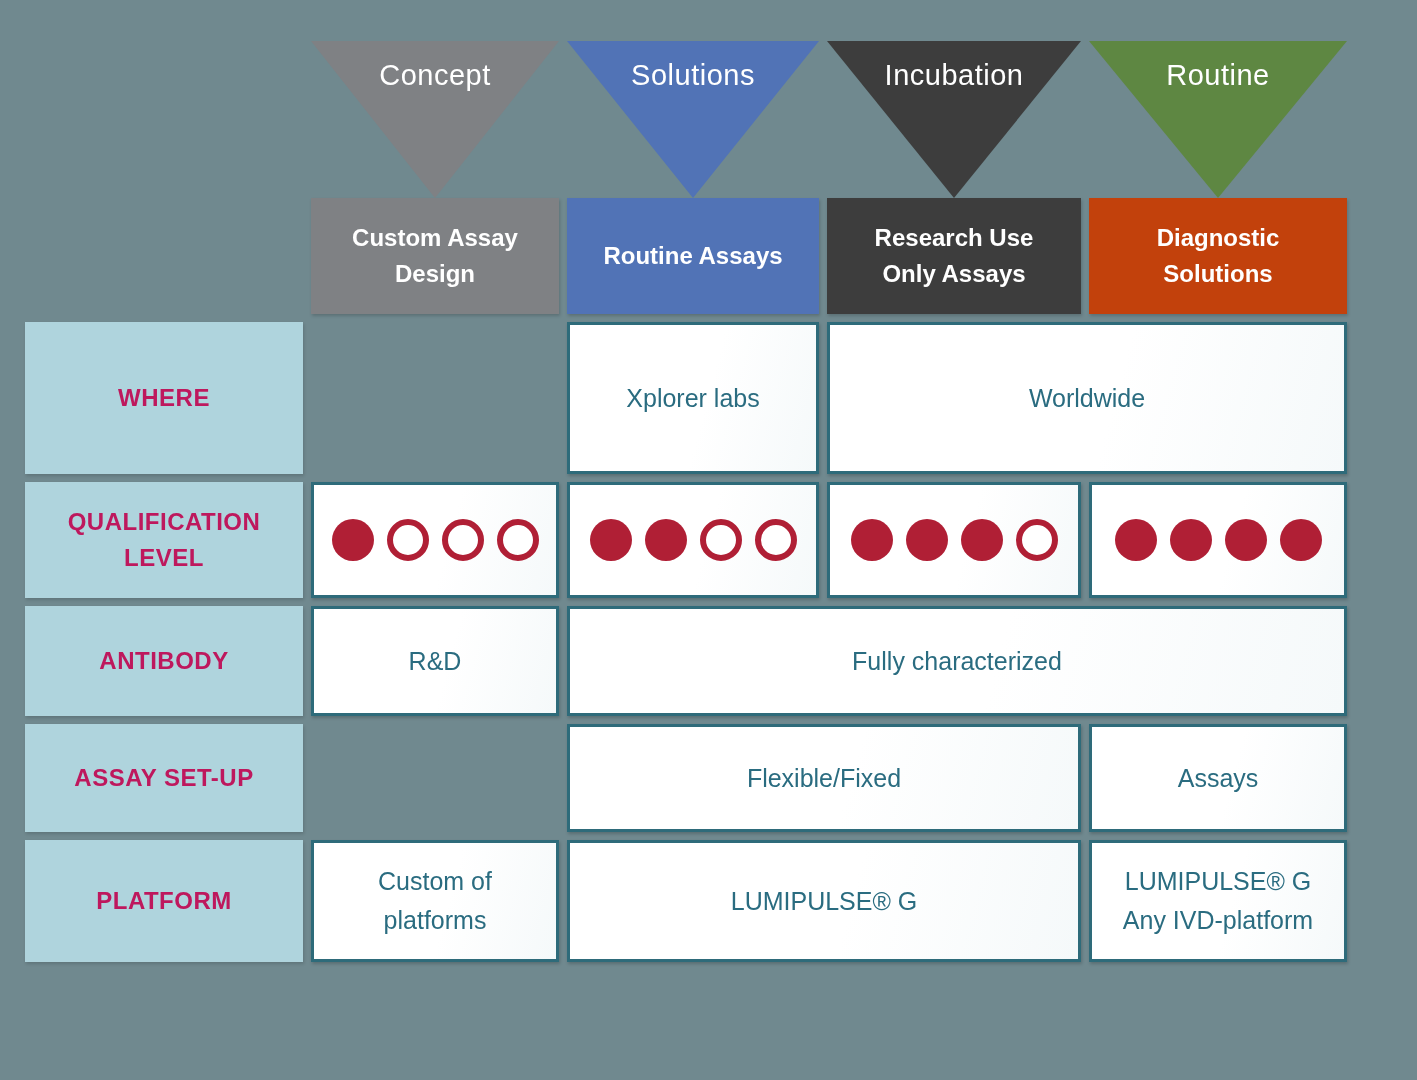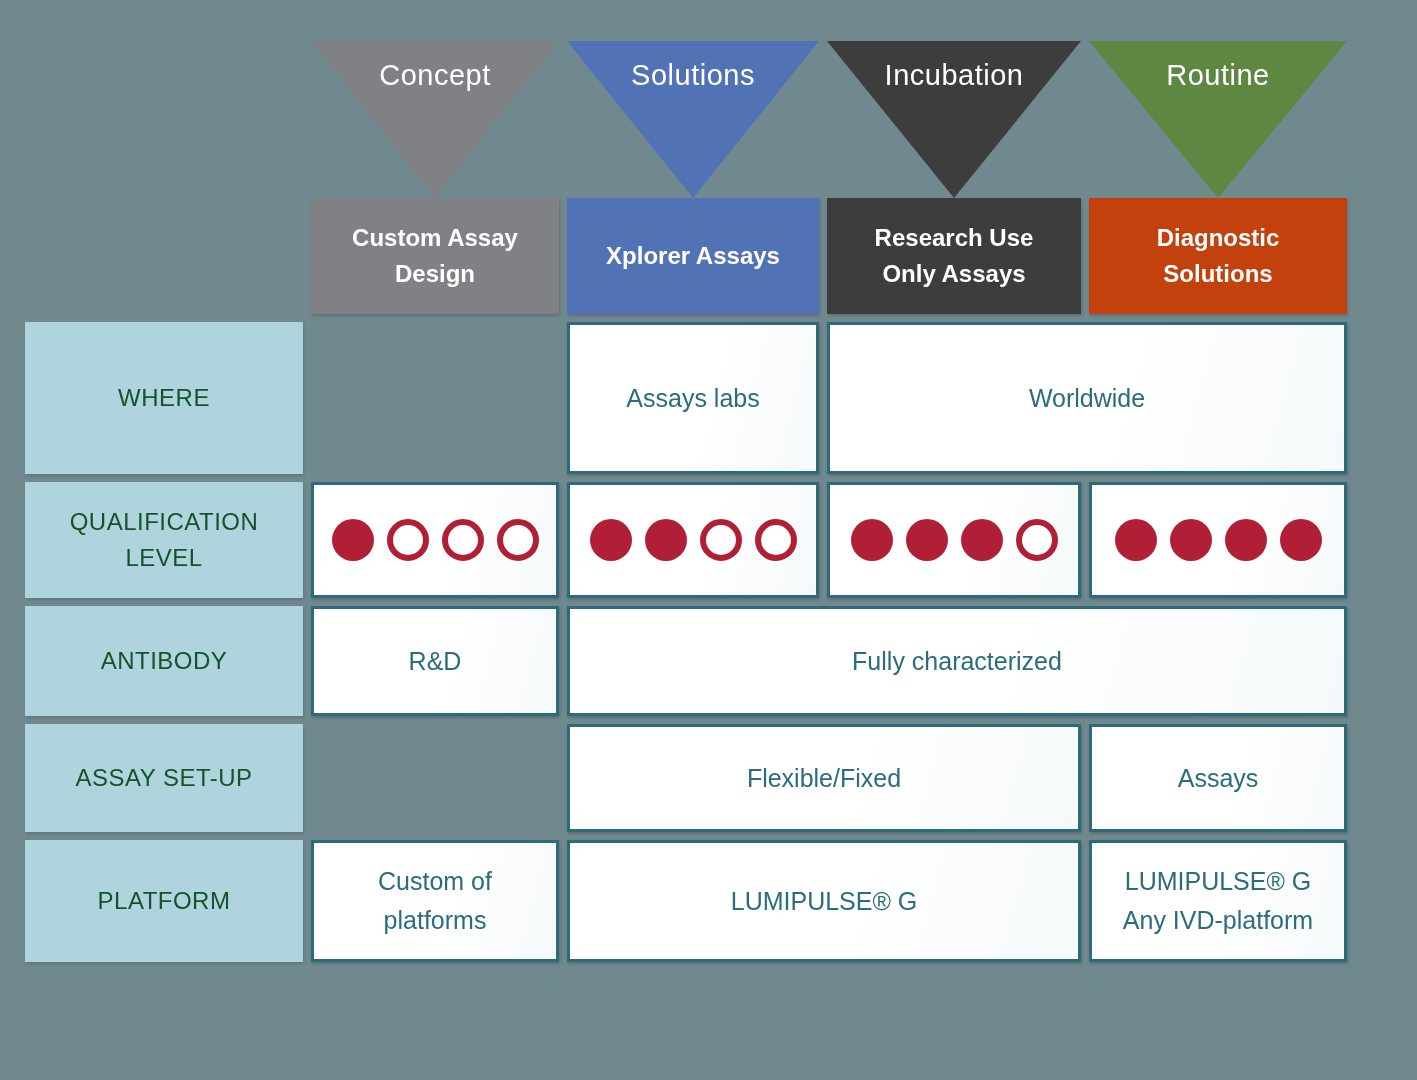--- a/index.html
+++ b/index.html
@@ -32,23 +32,24 @@
     height:116px;width:100%;box-sizing:border-box;
     display:flex;justify-content:center;align-items:center;text-align:center;
     color:#ffffff;font-size:24px;font-weight:700;line-height:1.5;
     white-space:pre-line;
     box-shadow:1px 2px 3px rgba(0,0,0,.18);
   }
   
   .label-cell{
     background:#AFD4DD;
     display:flex;justify-content:center;align-items:center;text-align:center;
-    color:#14532d;font-size:24px;letter-spacing:.5px;line-height:1.5;
+    color:#be185d;font-size:24px;letter-spacing:.5px;line-height:1.5;
     padding:8px 30px;box-sizing:border-box;
     box-shadow:1px 2px 3px rgba(0,0,0,.15);
+    font-weight:bold;
   }
   
   .cell{
     background:linear-gradient(105deg,#ffffff 55%,#f5f9fa 100%);
     border:3px solid #2E6B7A;box-sizing:border-box;
     display:flex;justify-content:center;align-items:center;text-align:center;
     color:#2A6C80;font-size:25px;line-height:1.55;white-space:pre-line;
     padding:6px 14px;
     box-shadow:1px 2px 3px rgba(0,0,0,.2);
   }
@@ -72,39 +73,39 @@
       <div class="tri" style="background: rgb(127, 129, 132);">
         <span class="tri-label">Concept</span>
       </div>
       <div class="hdr-box" style="background: rgb(127, 129, 132);">Custom Assay
 Design</div>
     </div>
     <div class="funnel c3">
       <div class="tri" style="background: rgb(81, 115, 182);">
         <span class="tri-label">Solutions</span>
       </div>
-      <div class="hdr-box" style="background: rgb(81, 115, 182);">Xplorer Assays</div>
+      <div class="hdr-box" style="background: rgb(81, 115, 182);">Routine Assays</div>
     </div>
     <div class="funnel c4">
       <div class="tri" style="background: rgb(61, 61, 61);">
         <span class="tri-label">Incubation</span>
       </div>
       <div class="hdr-box" style="background: rgb(61, 61, 61);">Research Use
 Only Assays</div>
     </div>
     <div class="funnel c5">
       <div class="tri" style="background: rgb(94, 135, 66);">
         <span class="tri-label">Routine</span>
       </div>
       <div class="hdr-box" style="background: #c2410c;">Diagnostic
 Solutions</div>
     </div>
 
     <div class="label-cell">WHERE</div>
-    <div class="cell c3">Assays labs</div>
+    <div class="cell c3">Xplorer labs</div>
     <div class="cell span-c4-c5">Worldwide</div>
 
     <div class="label-cell">QUALIFICATION LEVEL</div>
     <div class="cell c2">
       <div class="dots"><span class="dot filled"></span><span class="dot hollow"></span><span class="dot hollow"></span><span class="dot hollow"></span></div>
     </div>
     <div class="cell c3">
       <div class="dots"><span class="dot filled"></span><span class="dot filled"></span><span class="dot hollow"></span><span class="dot hollow"></span></div>
     </div>
     <div class="cell c4">

